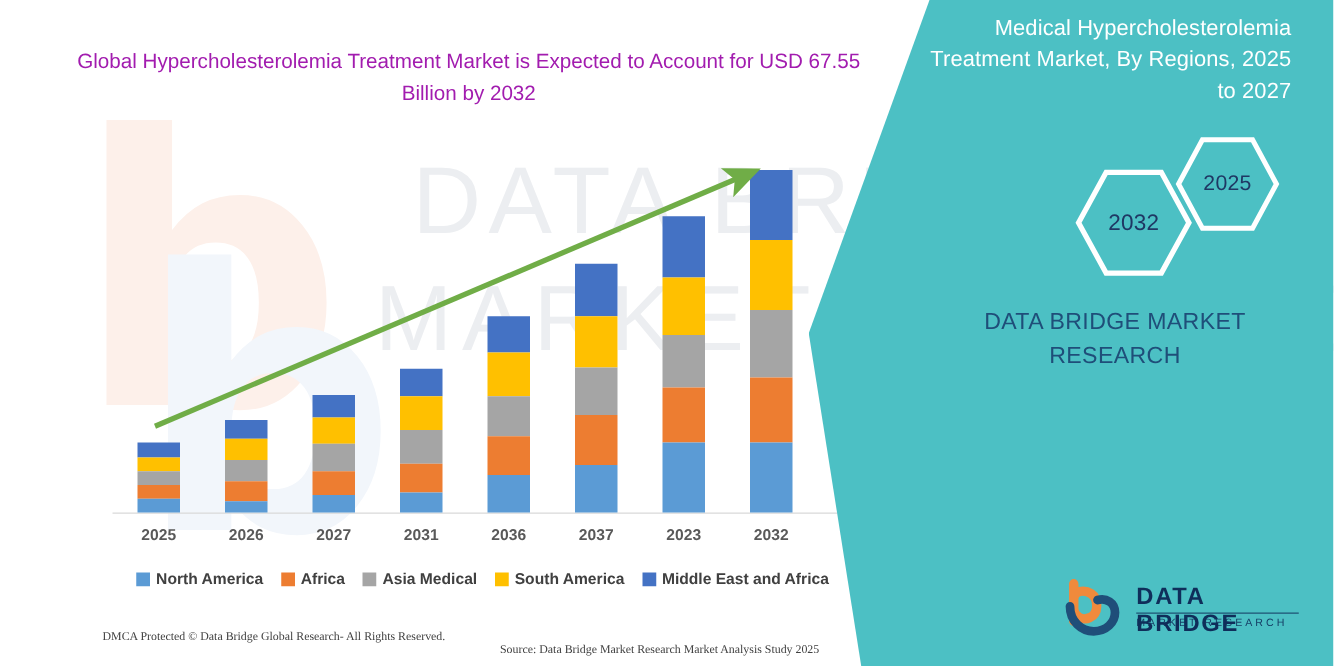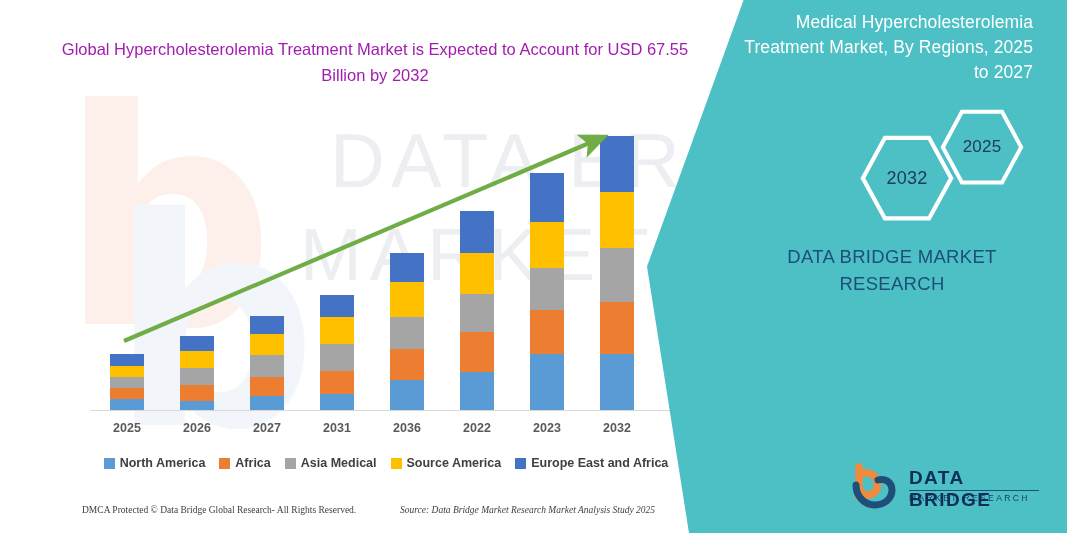--- a/index.html
+++ b/index.html
@@ -277,23 +277,22 @@
   }
   .footer-left {
     position: absolute;
     left: 82px;
     top: 0;
     white-space: nowrap;
   }
   .footer-right {
     position: absolute;
     left: 400px;
-    top: 0;
+    top: 10px;
     white-space: nowrap;
-    font-style: italic;
   }
 </style>
 </head>
 <body>
 
 <div id="root">
 
   <div class="wm-logo">b</div>
   <div class="wm-logo2">b</div>
   <div class="wm-text">DATA BRIDGE</div>
@@ -386,46 +385,46 @@
       </defs>
       <line x1="124" y1="341" x2="594" y2="141" stroke="#70ad47" stroke-width="4.2" marker-end="url(#ahead)"></line>
     </svg>
 
     <div id="xlabels">
         <div class="xlabel" style="left: 92px;">2025</div>
         <div class="xlabel" style="left: 162px;">2026</div>
         <div class="xlabel" style="left: 232px;">2027</div>
         <div class="xlabel" style="left: 302px;">2031</div>
         <div class="xlabel" style="left: 372px;">2036</div>
-        <div class="xlabel" style="left: 442px;">2022</div>
+        <div class="xlabel" style="left: 442px;">2037</div>
         <div class="xlabel" style="left: 512px;">2023</div>
         <div class="xlabel" style="left: 582px;">2032</div>
       </div>
   </div>
 
   <div class="legend" id="legend">
       <div class="legend-item">
         <span class="legend-swatch" style="background: rgb(91, 155, 213);"></span>
         <span class="legend-label">North America</span>
       </div>
       <div class="legend-item">
         <span class="legend-swatch" style="background: rgb(237, 125, 49);"></span>
         <span class="legend-label">Africa</span>
       </div>
       <div class="legend-item">
         <span class="legend-swatch" style="background: rgb(165, 165, 165);"></span>
         <span class="legend-label">Asia Medical</span>
       </div>
       <div class="legend-item">
         <span class="legend-swatch" style="background: rgb(255, 192, 0);"></span>
-        <span class="legend-label">Source America</span>
+        <span class="legend-label">South America</span>
       </div>
       <div class="legend-item">
         <span class="legend-swatch" style="background: rgb(68, 114, 196);"></span>
-        <span class="legend-label">Europe East and Africa</span>
+        <span class="legend-label">Middle East and Africa</span>
       </div>
     </div>
 
   <div class="footer">
     <div class="footer-left">DMCA Protected © Data Bridge Global Research- All Rights Reserved.</div>
     <div class="footer-right">Source: Data Bridge Market Research  Market Analysis Study 2025</div>
   </div>
 
   <div class="right-panel"></div>
 

